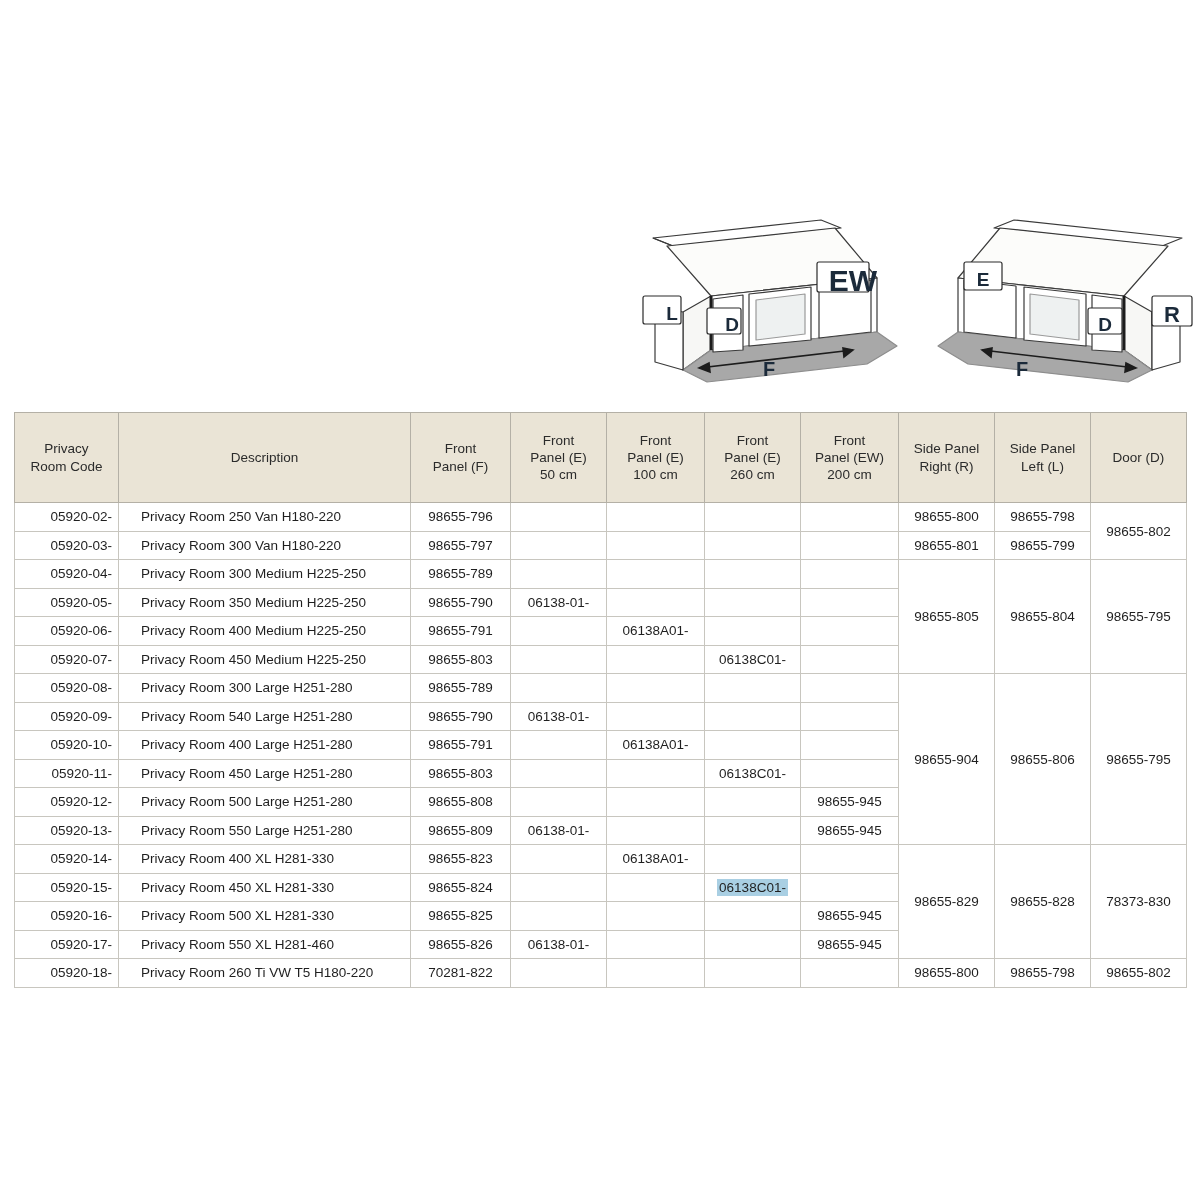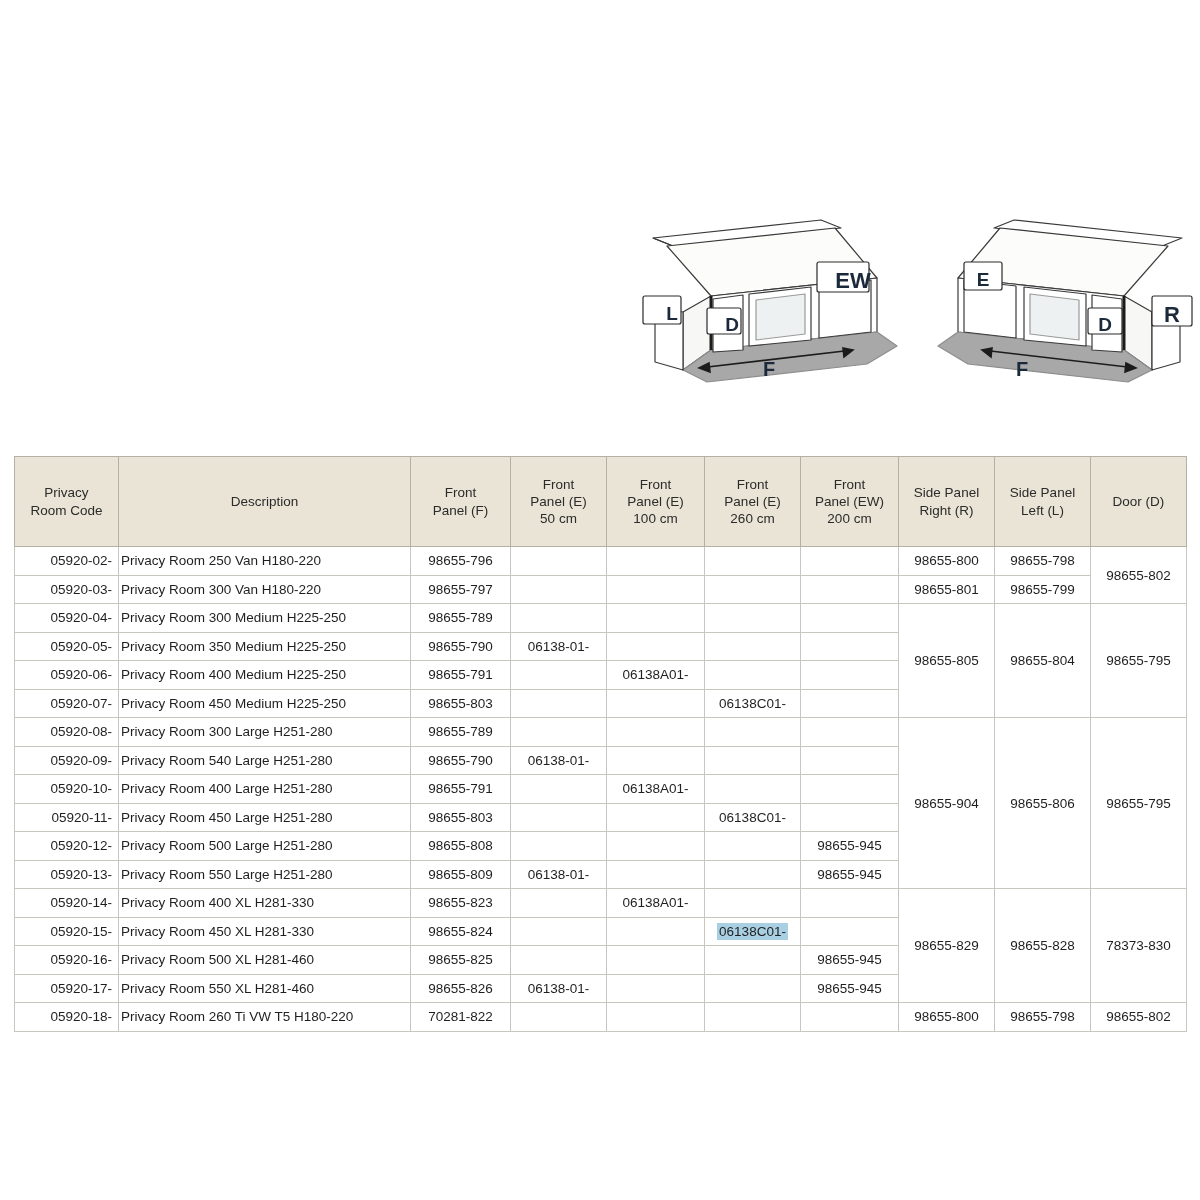--- a/index.html
+++ b/index.html
@@ -32,21 +32,20 @@
   
   #table-wrap {
     position: absolute;
     left: 14px; top: 412px;
     width: 1172px;
   }
   table.parts {
     border-collapse: collapse;
     width: 1172px;
     table-layout: fixed;
-    margin-top: 44px;
   }
   table.parts col.c-code  { width: 104px; }
   table.parts col.c-desc  { width: 292px; }
   table.parts col.c-f     { width: 100px; }
   table.parts col.c-e50   { width: 96px; }
   table.parts col.c-e100  { width: 98px; }
   table.parts col.c-e150  { width: 96px; }
   table.parts col.c-ew200 { width: 98px; }
   table.parts col.c-r     { width: 96px; }
   table.parts col.c-l     { width: 96px; }
@@ -69,21 +68,21 @@
     font-size: 13.5px;
     color: #1f1f1f;
     height: 28.5px;
     padding: 2px 6px;
     text-align: center;
     vertical-align: middle;
     background: #ffffff;
     white-space: nowrap;
   }
   table.parts td.code { text-align: right; }
-  table.parts td.desc { text-align: left; padding-left: 2px; }
+  table.parts td.desc { text-align: left; padding-left: 22px; }
   table.parts td.empty { }
   .hl {
     background: #a9cfe3;
     display: inline-block;
     padding: 1px 2px;
   }
 
   
   .dlabel {
     position: absolute;
@@ -134,21 +133,21 @@
         </g>
 
         <g>
           <rect x="28" y="96" width="38" height="28" rx="2" fill="#ffffff" stroke="#2a2a2a" stroke-width="1.2"></rect>
           <rect x="92" y="108" width="34" height="26" rx="2" fill="#ffffff" stroke="#2a2a2a" stroke-width="1.2"></rect>
           <rect x="202" y="62" width="52" height="30" rx="2" fill="#ffffff" stroke="#2a2a2a" stroke-width="1.2"></rect>
         </g>
       </svg>
       <div class="dlabel" style="left:38px; top:100px; width:38px; text-align:center; line-height:28px;">L</div>
       <div class="dlabel" style="left:100px; top:112px; width:34px; text-align:center; line-height:26px;">D</div>
-      <div class="dlabel" style="left:212px; top:66px; width:52px; text-align:center; line-height:30px; font-size:22px;">EW</div>
+      <div class="dlabel" style="left:212px; top:66px; width:52px; text-align:center; line-height:30px; font-size:30px;">EW</div>
       <div class="dlabel" style="left:148px; top:158px; font-size:20px;">F</div>
     </div>
 
     <div class="diagram" id="diagram-right">
       <svg width="290" height="200" viewBox="0 0 290 200" xmlns="http://www.w3.org/2000/svg">
         <g fill="none" stroke="#3a3a3a" stroke-width="1.2" stroke-linejoin="round">
 
           <path d="M84 20 L252 38 L232 46 L64 28 Z" fill="#ffffff"></path>
 
           <path d="M70 28 L238 46 L194 96 L28 78 Z" fill="#fcfcfa"></path>
@@ -385,21 +384,21 @@
             <td class="code">05920-15-</td>
             <td class="desc">Privacy Room 450 XL H281-330</td>
             <td class="">98655-824</td>
             <td class="empty"></td>
             <td class="empty"></td>
             <td class=""><span class="hl">06138C01-</span></td>
             <td class="empty"></td>
           </tr>
           <tr>
             <td class="code">05920-16-</td>
-            <td class="desc">Privacy Room 500 XL H281-460</td>
+            <td class="desc">Privacy Room 500 XL H281-330</td>
             <td class="">98655-825</td>
             <td class="empty"></td>
             <td class="empty"></td>
             <td class="empty"></td>
             <td class="">98655-945</td>
           </tr>
           <tr>
             <td class="code">05920-17-</td>
             <td class="desc">Privacy Room 550 XL H281-460</td>
             <td class="">98655-826</td>

